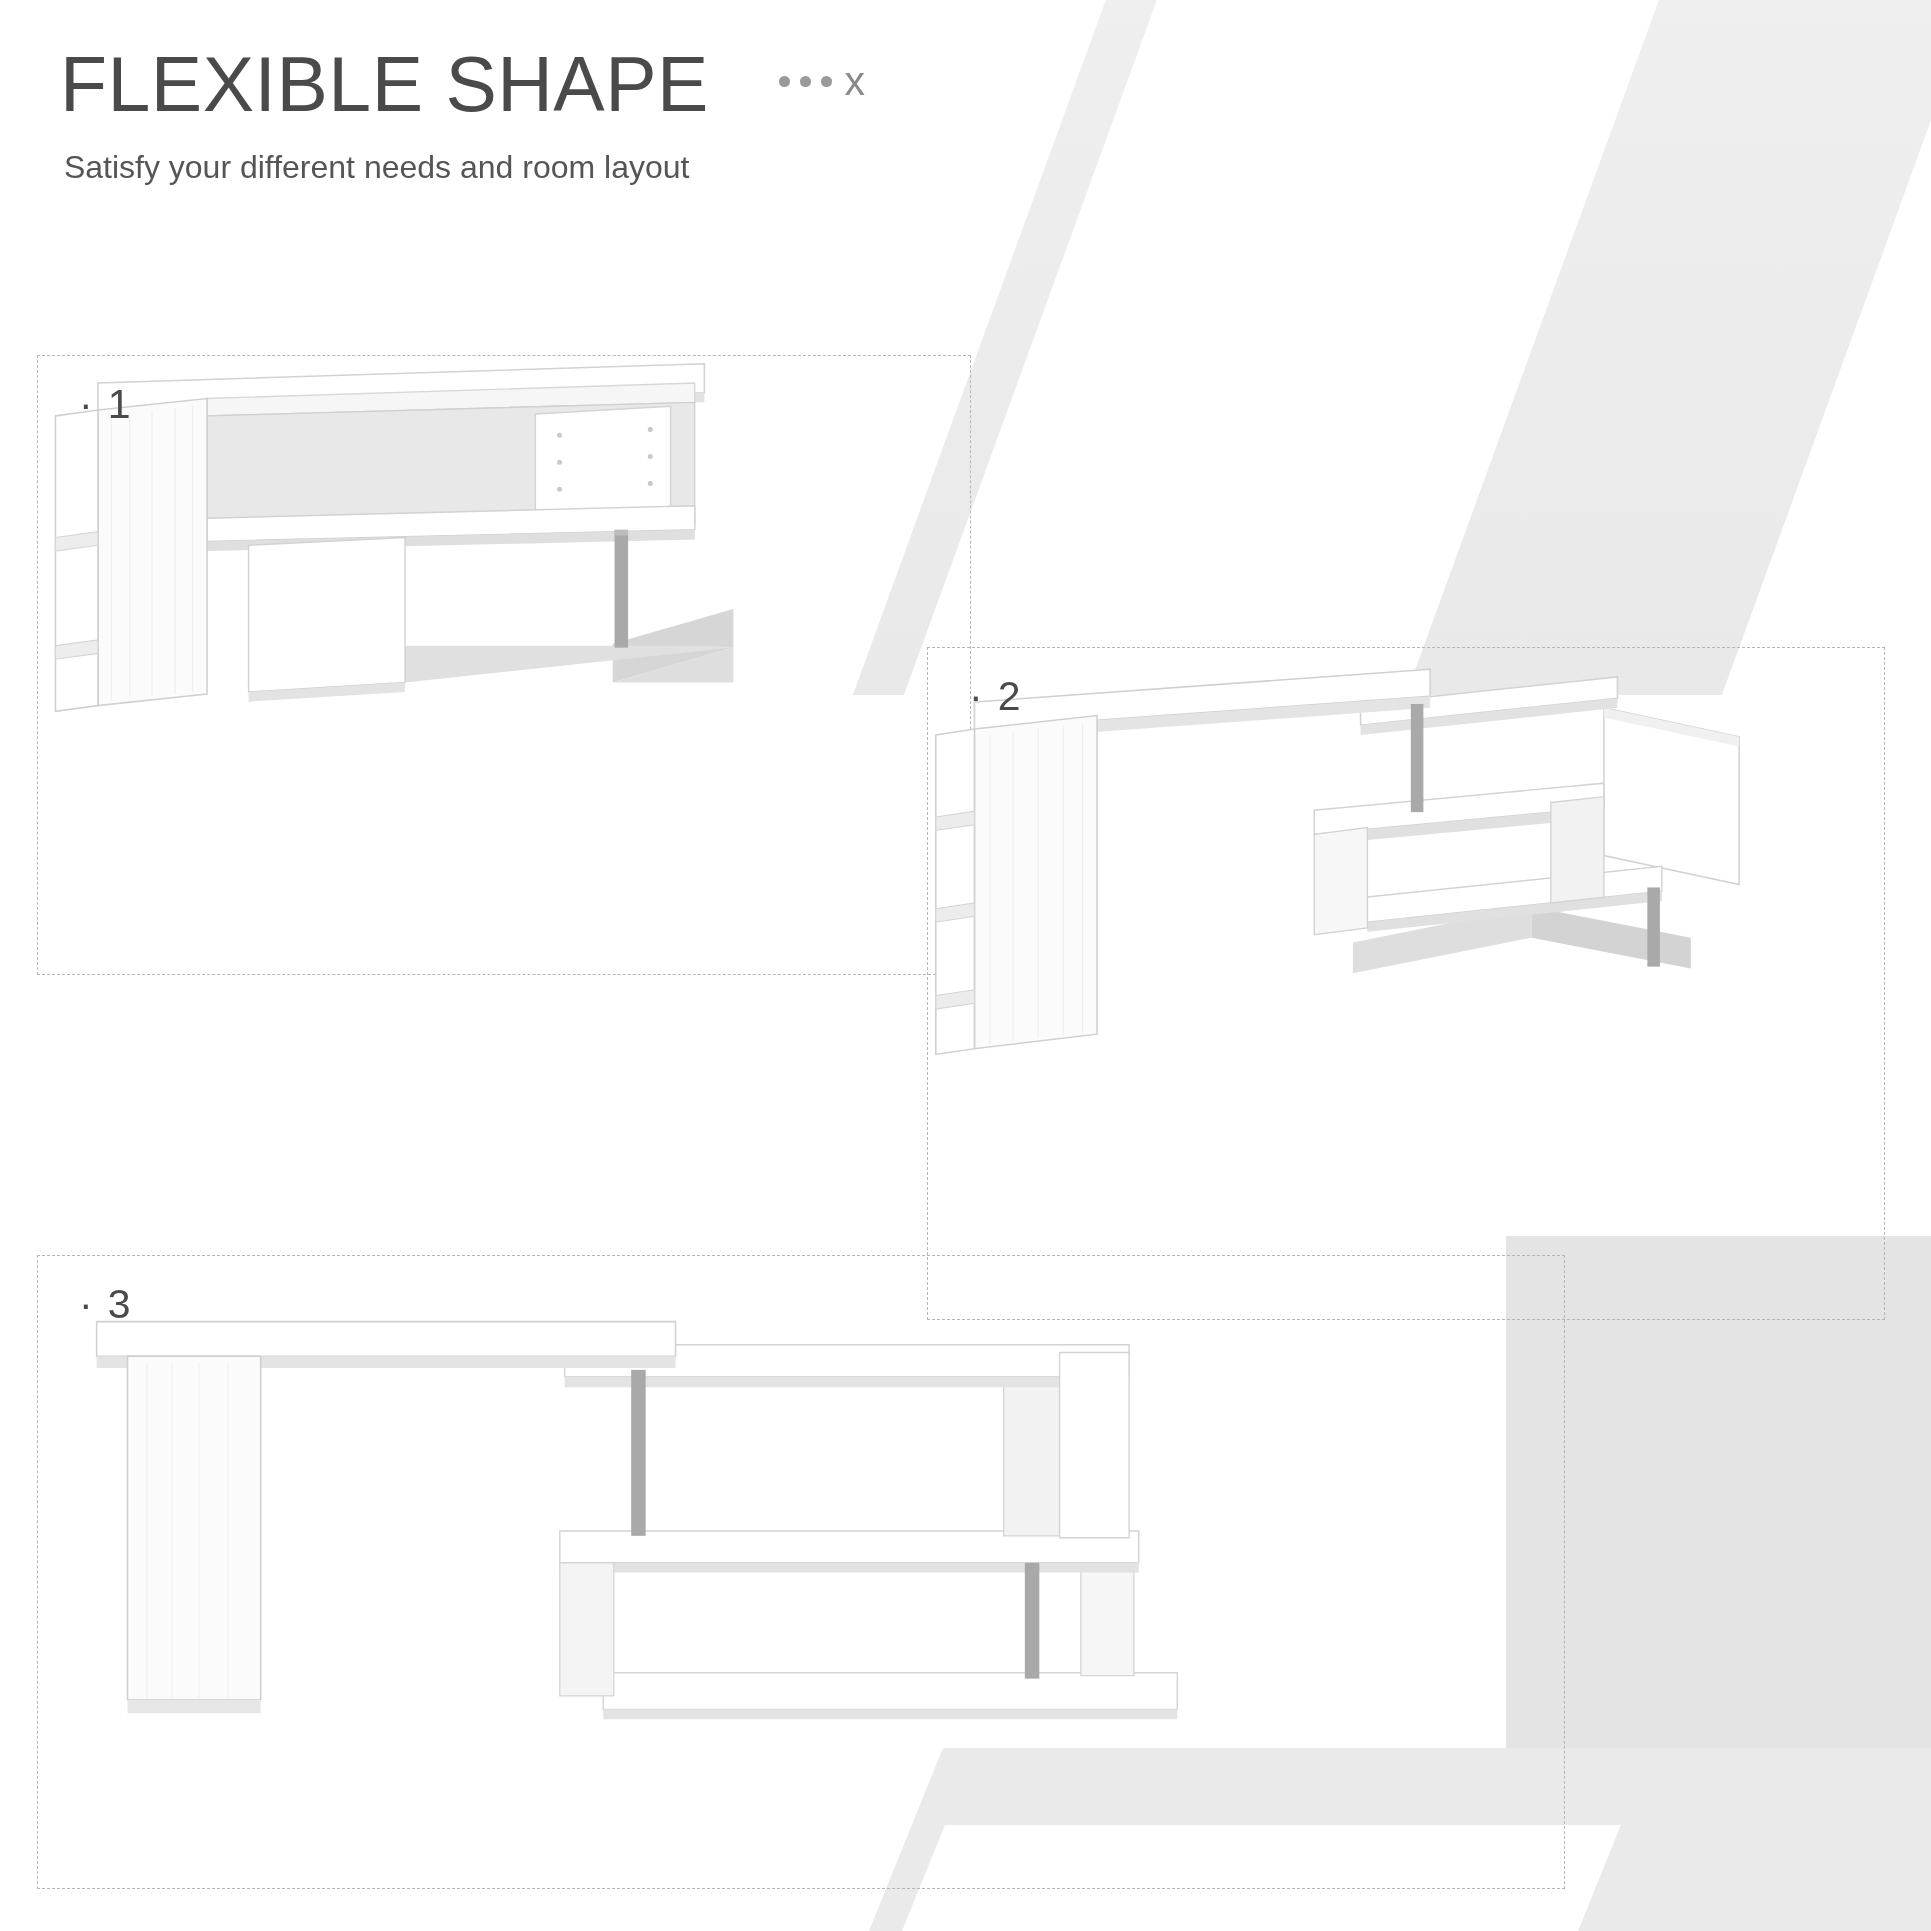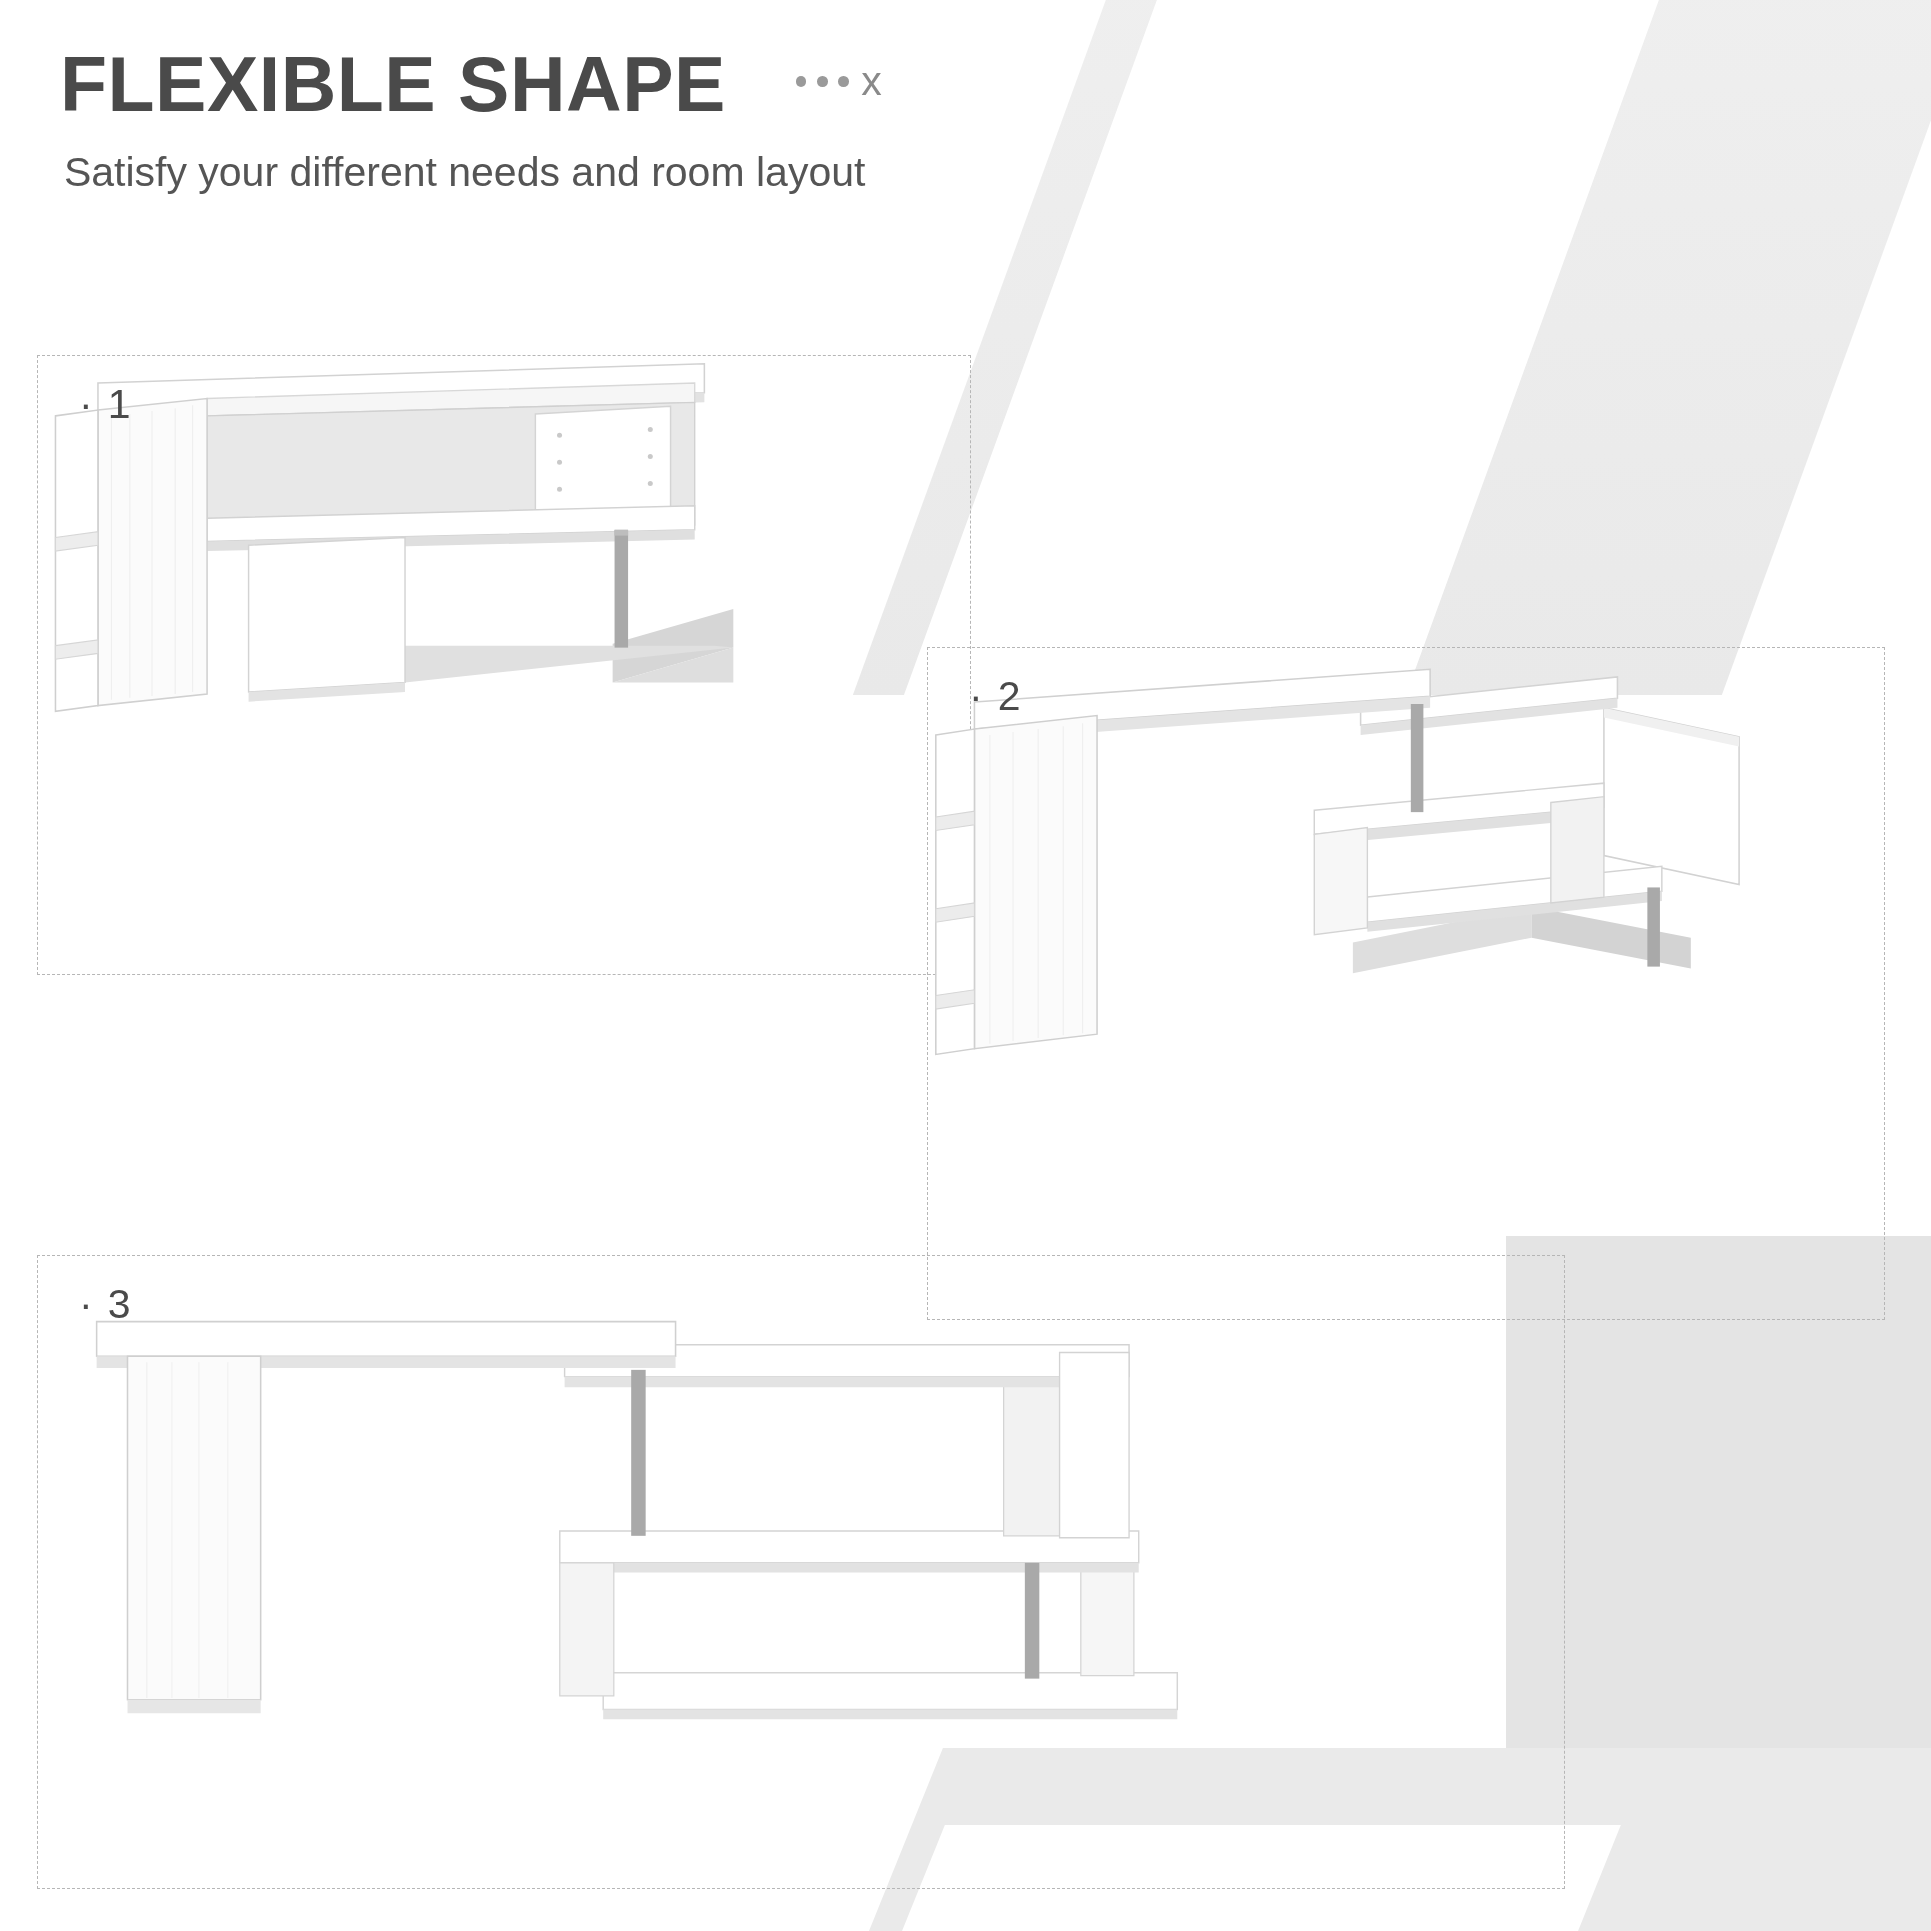--- a/index.html
+++ b/index.html
@@ -77,21 +77,21 @@
     top: 46px;
     left: 60px;
     z-index: 5;
   }
   .title-row {
     display: flex;
     align-items: center;
   }
   .title {
     font-size: 77px;
-    font-weight: bold;
+    font-weight: normal;
     color: #4a4a4a;
     letter-spacing: 0.5px;
     line-height: 1;
     margin: 0;
     white-space: nowrap;
   }
   .title-deco {
     margin-left: 70px;
     display: flex;
     align-items: center;
@@ -107,21 +107,21 @@
   }
   .title-deco .xmark {
     font-size: 41px;
     color: #8a8a8a;
     line-height: 1;
     margin-left: 1.9px;
     font-weight: 400;
   }
   .subtitle {
     margin: 25px 0 0 3.9px;
-    font-size: 41px;
+    font-size: 32px;
     color: #555555;
     font-weight: 400;
     line-height: 1.2;
   }
 
   
   .panel {
     position: absolute;
     border: 1.9px dashed #b6b6b6;
     background: transparent;

